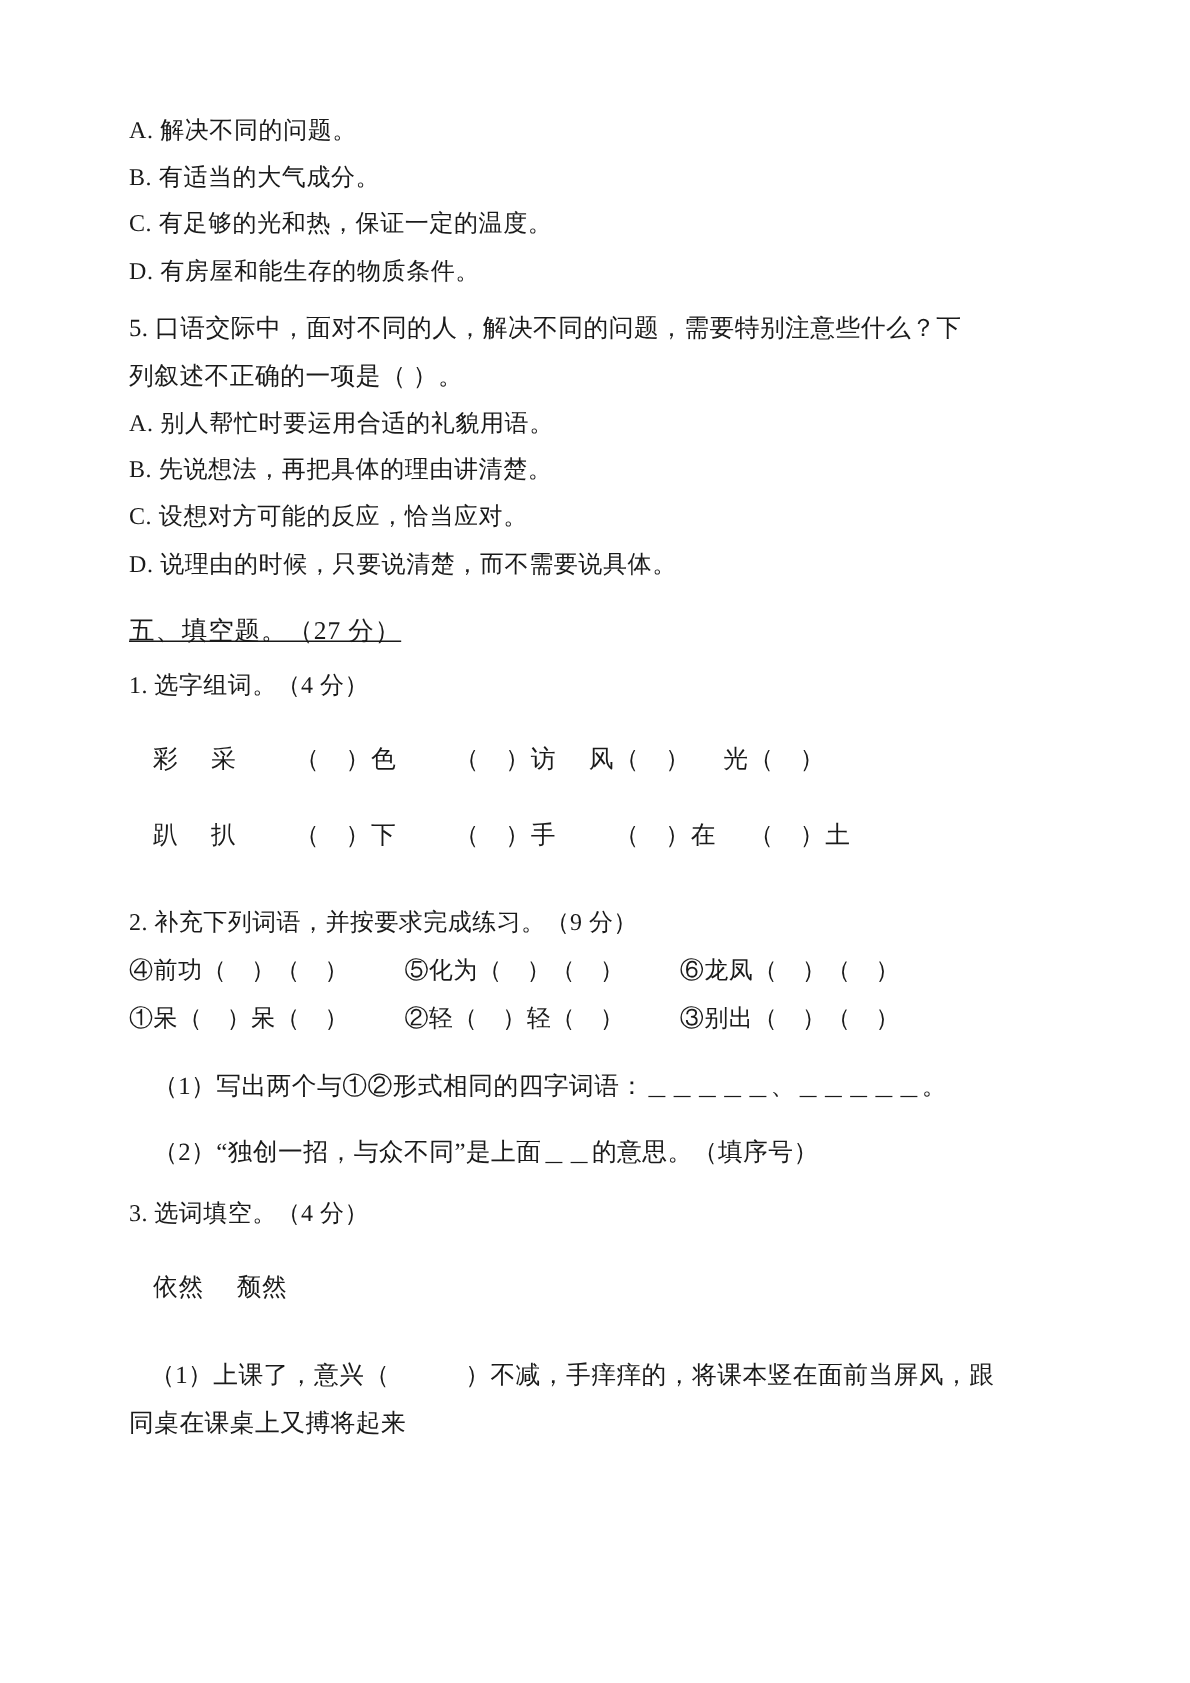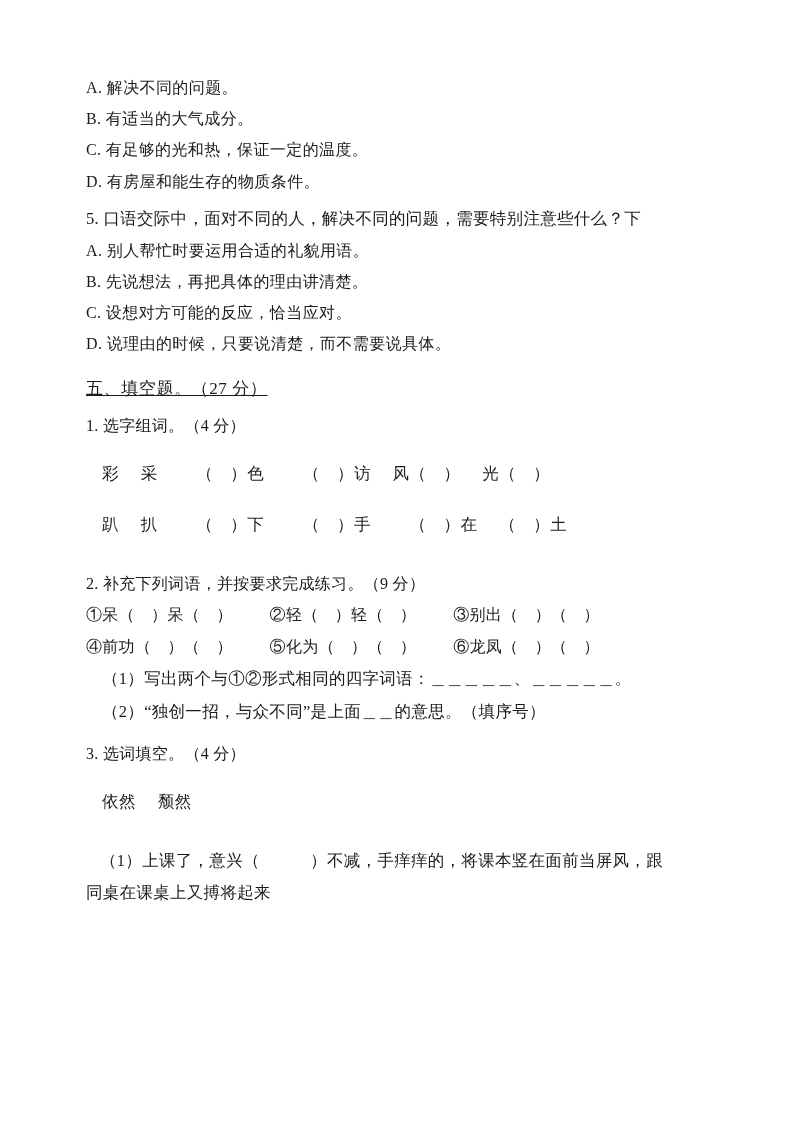--- a/index.html
+++ b/index.html
@@ -57,20 +57,21 @@
   }
   .idiomrow {
     font-size: 16px;
     line-height: 2.0;
     letter-spacing: 0.3px;
     margin: 0;
     white-space: pre;
   }
   .indent1 {
     padding-left: 16px;
+    margin-top: 12px;
   }
   .indent2 {
     padding-left: 14px;
     margin-top: 25px;
   }
   .blk {
     margin: 0;
   }
   .spacer-sm { height: 6px; }
 </style>
@@ -83,42 +84,43 @@
     <p class="opt">A. 解决不同的问题。</p>
     <p class="opt">B. 有适当的大气成分。</p>
     <p class="opt">C. 有足够的光和热，保证一定的温度。</p>
     <p class="opt">D. 有房屋和能生存的物质条件。</p>
   </div>
 
   <div class="spacer-sm"></div>
 
   <div class="blk">
     <p class="q">5. 口语交际中，面对不同的人，解决不同的问题，需要特别注意些什么？下</p>
+    <p class="q">列叙述不正确的一项是（    ）。</p>
     <p class="opt">A. 别人帮忙时要运用合适的礼貌用语。</p>
     <p class="opt">B. 先说想法，再把具体的理由讲清楚。</p>
     <p class="opt">C. 设想对方可能的反应，恰当应对。</p>
     <p class="opt">D. 说理由的时候，只要说清楚，而不需要说具体。</p>
   </div>
 
   <div class="spacer-sm"></div>
 
   <p class="sect-title">五、填空题。（27 分）</p>
 
   <div class="blk">
     <p class="sub">1. 选字组词。（4 分）</p>
     <p class="wordrow">彩　 采　　 （　）色　　 （　）访　 风（　）　 光（　）</p>
     <p class="wordrow">趴　 扒　　 （　）下　　 （　）手　　 （　）在　 （　）土</p>
   </div>
 
   <div class="spacer-sm"></div>
 
   <div class="blk">
     <p class="sub">2. 补充下列词语，并按要求完成练习。（9 分）</p>
+    <p class="idiomrow">④前功（　）（　）　　 ⑤化为（　）（　）　　 ⑥龙凤（　）（　）</p>
     <p class="idiomrow">①呆（　）呆（　）　　 ②轻（　）轻（　）　　 ③别出（　）（　）</p>
-    <p class="idiomrow">④前功（　）（　）　　 ⑤化为（　）（　）　　 ⑥龙凤（　）（　）</p>
     <p class="q indent1">（1）写出两个与①②形式相同的四字词语：＿＿＿＿＿、＿＿＿＿＿。</p>
     <p class="q indent1">（2）“独创一招，与众不同”是上面＿＿的意思。（填序号）</p>
   </div>
 
   <div class="spacer-sm"></div>
 
   <div class="blk">
     <p class="sub">3. 选词填空。（4 分）</p>
     <p class="wordrow">依然　 颓然</p>
     <p class="q indent2">（1）上课了，意兴（　　　）不减，手痒痒的，将课本竖在面前当屏风，跟</p>

